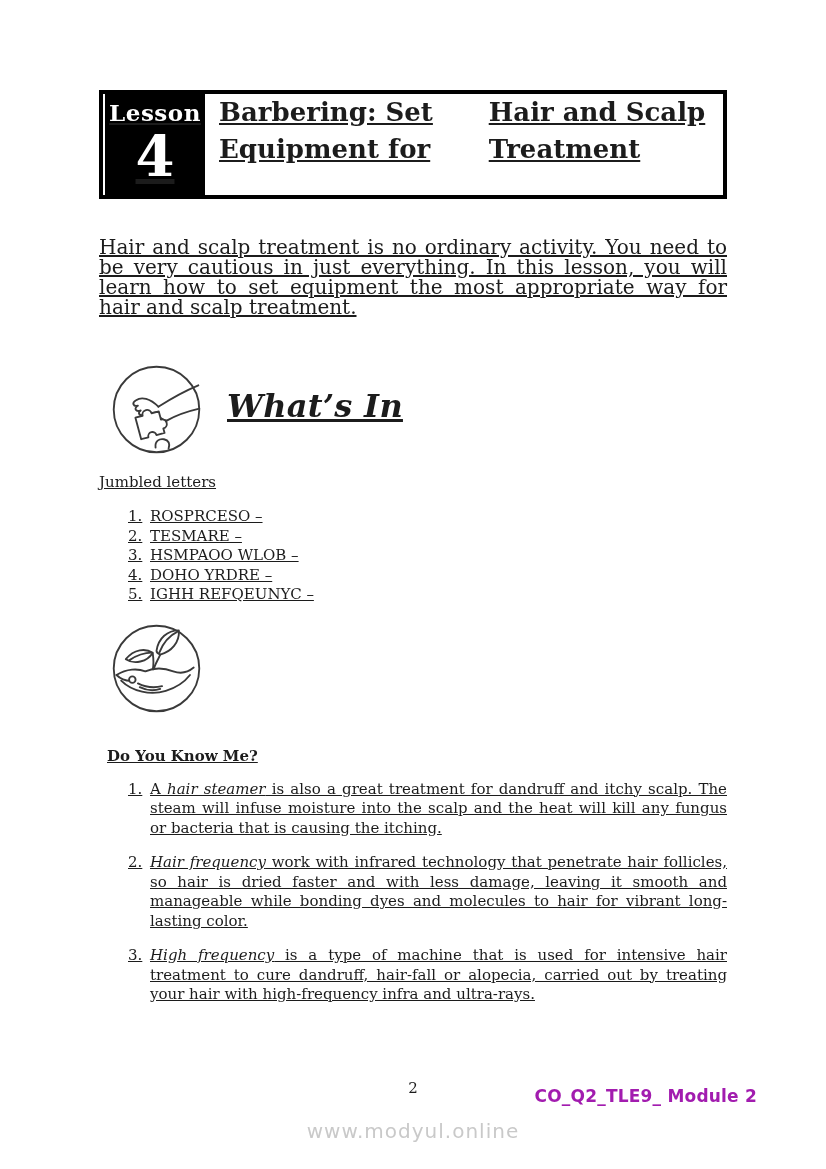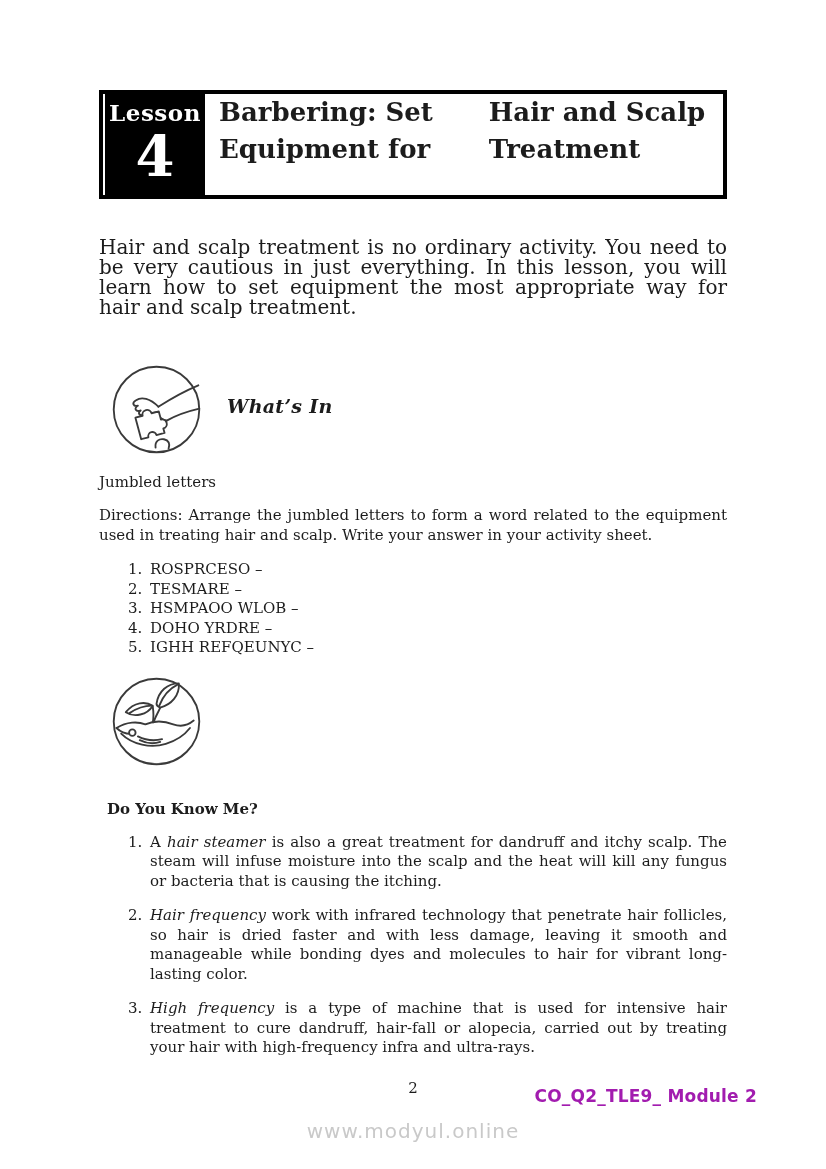--- a/index.html
+++ b/index.html
@@ -4,20 +4,21 @@
 <style>
   html, body { margin: 0; padding: 0; background: #ffffff; }
   .page {
     position: relative;
     width: 826px;
     height: 1169px;
     background: #ffffff;
     font-family: "DejaVu Serif", serif;
     color: #1c1c1c;
     overflow: hidden;
+    text-decoration: underline;
   }
   .content { padding: 90px 99px 0 99px; }
 
   
   .lesson-header {
     display: flex;
     border: 4px solid #000;
     height: 101px;
     align-items: stretch;
   }
@@ -63,21 +64,21 @@
     text-align: justify;
   }
 
   
   .section-row { display: flex; align-items: center; margin-top: 46px; }
   .section-row.whats-new { margin-top: 17px; }
   .icon-circle { width: 93px; height: 93px; flex: 0 0 93px; margin-left: 11px; }
   .icon-circle svg { width: 93px; height: 93px; display: block; }
   .section-heading {
     margin: 0 0 8px 24px;
-    font-size: 19px;
+    font-size: 32px;
     font-weight: bold;
     font-style: italic;
     letter-spacing: 0.3px;
   }
 
   .activity-label { margin: 16px 0 0 0; font-size: 15px; line-height: 20px; }
   .directions { margin: 13px 0 0 0; font-size: 15px; line-height: 20px; text-align: justify; }
 
   .jumbled-list { margin: 15px 0 0 29px; }
   .jumbled-item { display: flex; font-size: 15px; line-height: 19.5px; }
@@ -140,21 +141,20 @@
           <path class="sketch" d="M50,53 C52,58 56,61 61,62"></path>
           <path class="sketch-fill" transform="rotate(-15 43 67)" d="M30,55 h8 a5,5 0 0 1 10,0 h8 v9 a5,5 0 0 1 0,10 v5 h-9 a4.5,4.5 0 0 0 -9,0 h-8 z"></path>
           <path class="sketch-fill" d="M49,91 c-1,-7 4,-10 9,-9 c5,1 7,5 5,10"></path>
         </svg>
       </span>
       <h2 class="section-heading">What’s In</h2>
     </div>
 
     <p class="activity-label">Jumbled letters</p>
 
-    <p class="directions">Directions: Arrange the jumbled letters to form a word related to the equipment used in treating hair and scalp. Write your answer in your activity sheet.</p>
 
     <div class="jumbled-list">
       <div class="jumbled-item">
         <span class="num">1.</span>
         <span class="word">ROSPRCESO –</span>
       </div>
       <div class="jumbled-item">
         <span class="num">2.</span>
         <span class="word">TESMARE –</span>
       </div>

